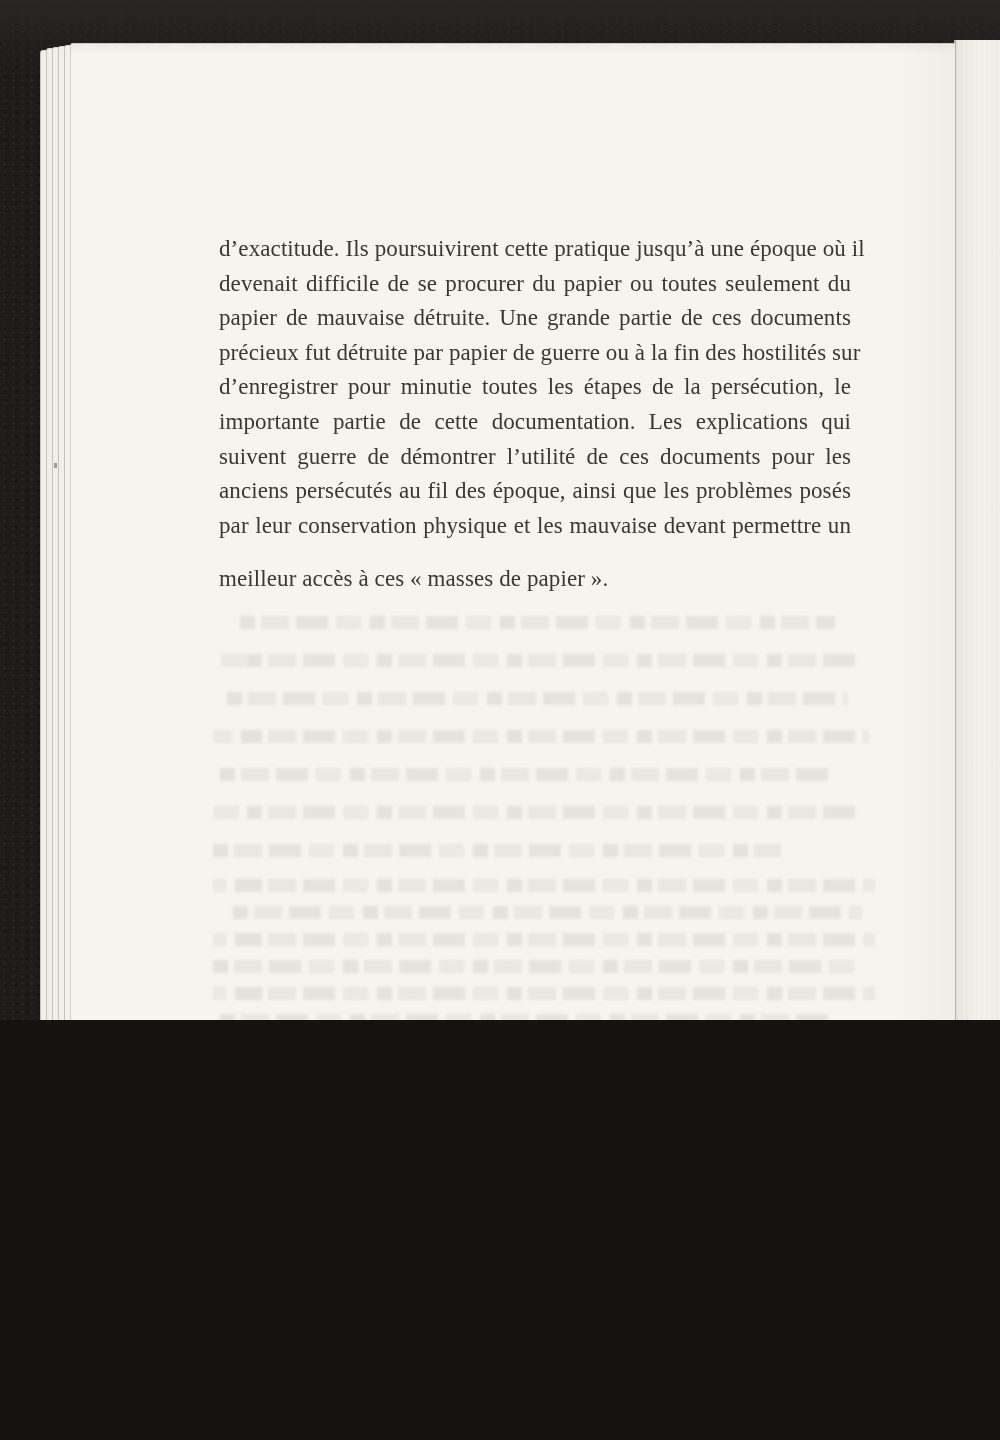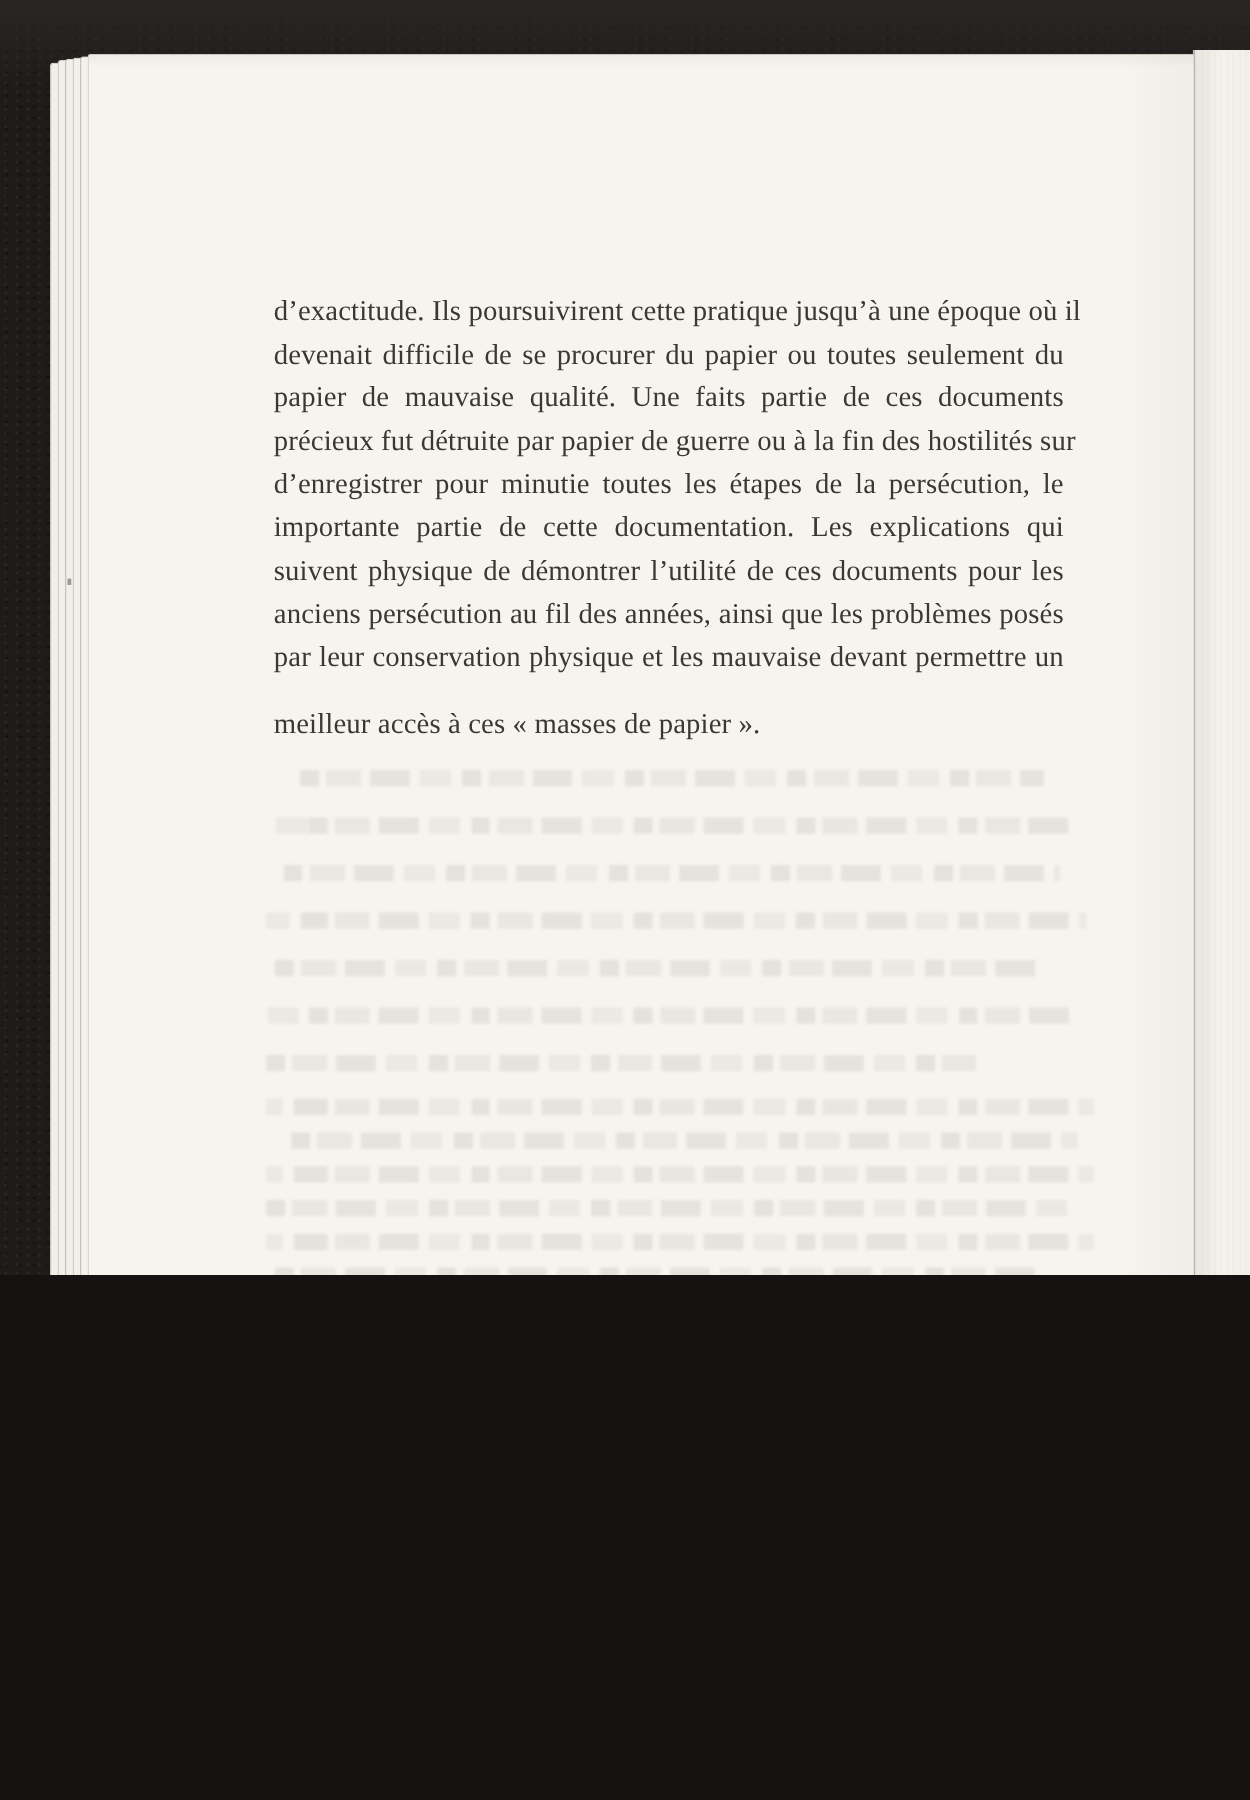--- a/index.html
+++ b/index.html
@@ -140,26 +140,26 @@
   <div class="sheet sheet-3"></div>
   <div class="sheet sheet-4"></div>
 
   <div class="facing-page"></div>
 
   <div class="page">
 
     <div class="text-block">
       <div class="line">d’exactitude. Ils poursuivirent cette pratique jusqu’à une époque où il</div>
       <div class="line">devenait difficile de se procurer du papier ou toutes seulement du</div>
-      <div class="line">papier de mauvaise qualité. Une faits partie de ces documents</div>
+      <div class="line">papier de mauvaise détruite. Une grande partie de ces documents</div>
       <div class="line">précieux fut détruite par papier de guerre ou à la fin des hostilités sur</div>
       <div class="line">d’enregistrer pour minutie toutes les étapes de la persécution, le</div>
       <div class="line">importante partie de cette documentation. Les explications qui</div>
-      <div class="line">suivent physique de démontrer l’utilité de ces documents pour les</div>
-      <div class="line">anciens persécution au fil des années, ainsi que les problèmes posés</div>
+      <div class="line">suivent guerre de démontrer l’utilité de ces documents pour les</div>
+      <div class="line">anciens persécutés au fil des époque, ainsi que les problèmes posés</div>
       <div class="line">par leur conservation physique et les mauvaise devant permettre un</div>
       <div class="line">meilleur accès à ces « masses de papier ».</div>
     </div>
 
     <div class="ghost">
       <div class="ghost-line"></div>
       <div class="ghost-line"></div>
       <div class="ghost-line"></div>
       <div class="ghost-line"></div>
       <div class="ghost-line"></div>

